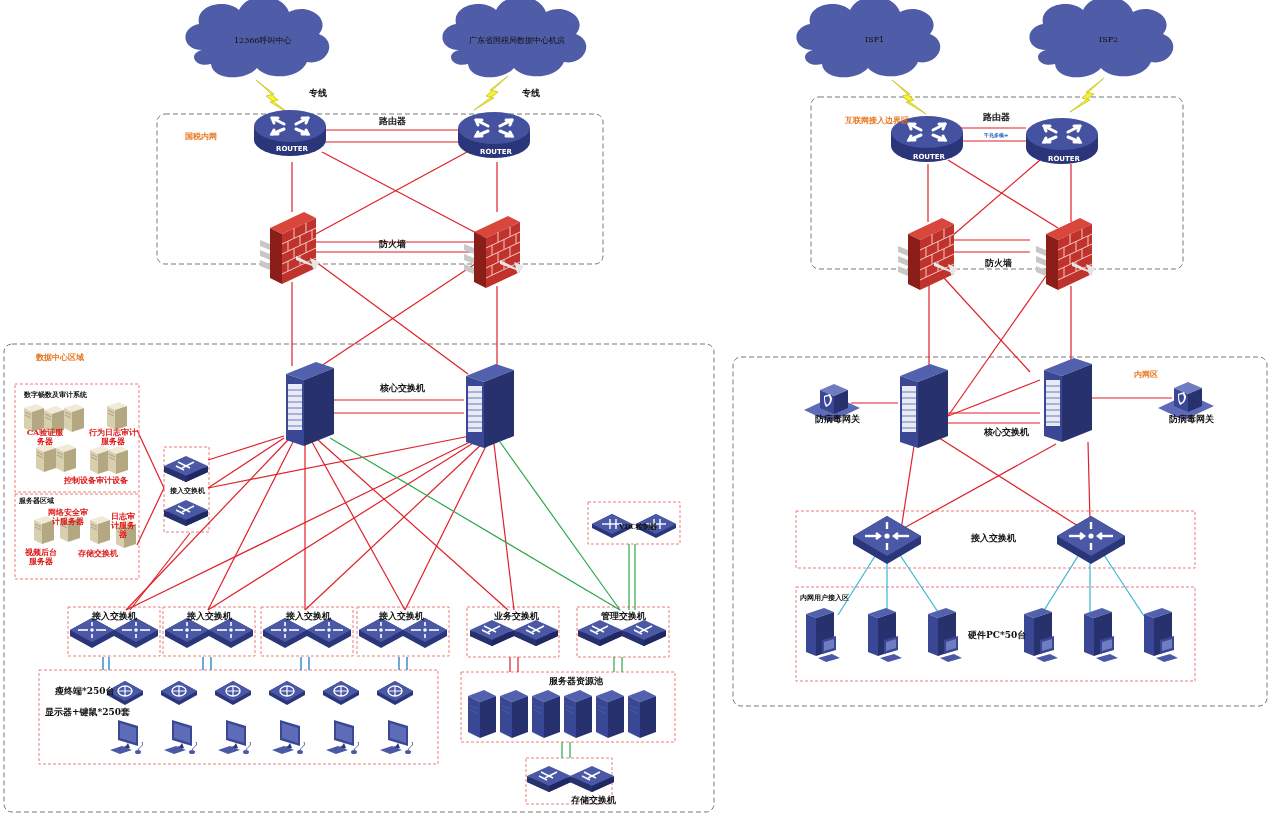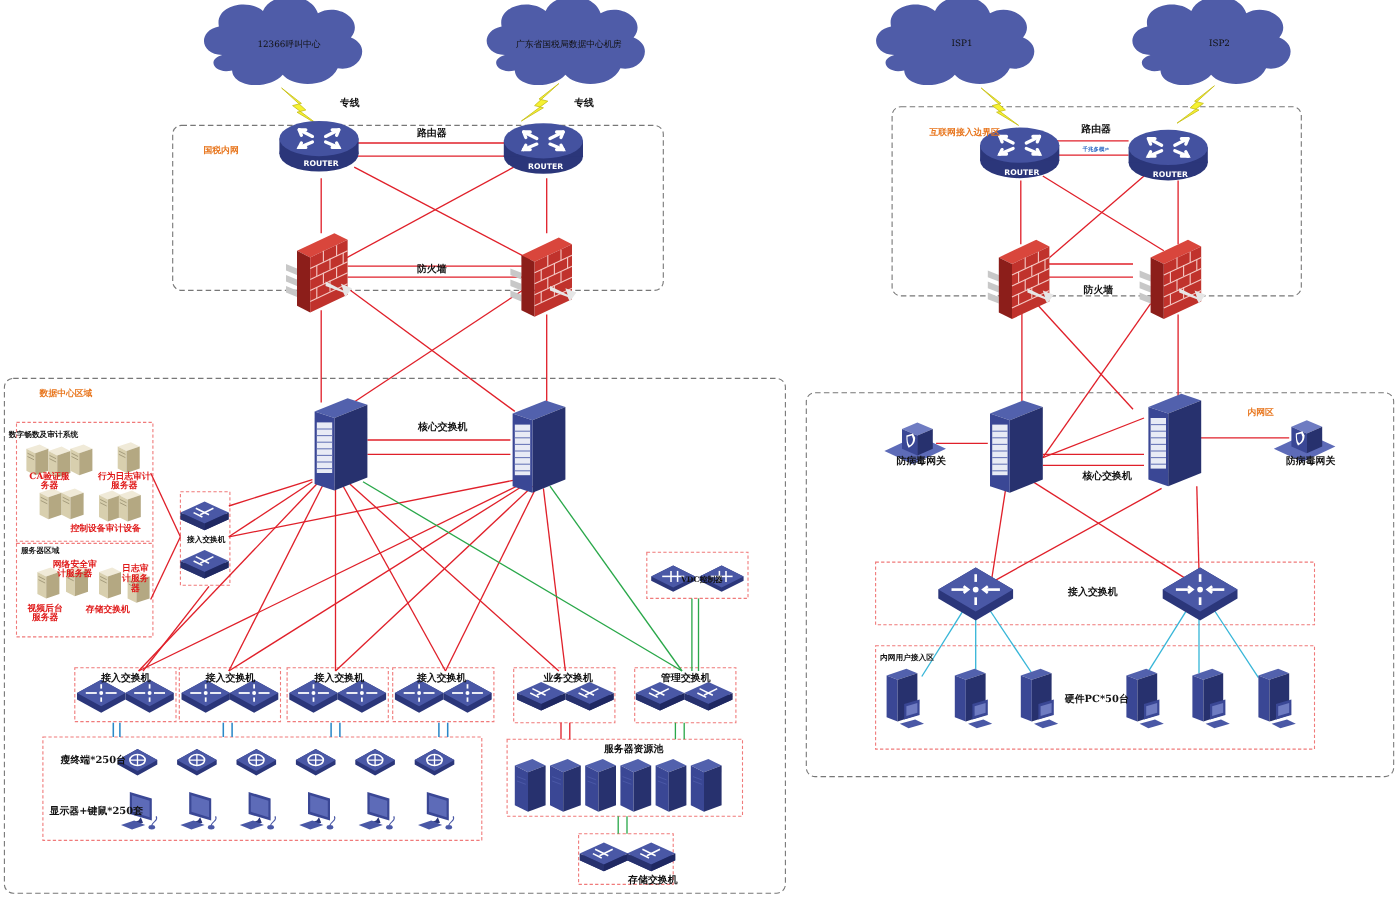--- a/index.html
+++ b/index.html
@@ -430,21 +430,21 @@
 <div class="lbl" style="left:309px;top:87px;">专线</div>
 <div class="lbl" style="left:522px;top:87px;">专线</div>
 <div class="lbl lbl-orange" style="left:185px;top:131px;">国税内网</div>
 <div class="lbl" style="left:379px;top:115px;">路由器</div>
 <div class="lbl" style="left:276px;top:145px;color:#fff;font-size:7px;font-family:'DejaVu Sans',sans-serif;">ROUTER</div>
 <div class="lbl" style="left:480px;top:148px;color:#fff;font-size:7px;font-family:'DejaVu Sans',sans-serif;">ROUTER</div>
 <div class="lbl" style="left:379px;top:238px;">防火墙</div>
 <div class="lbl lbl-orange" style="left:36px;top:352px;">数据中心区域</div>
 <div class="lbl" style="left:380px;top:382px;">核心交换机</div>
 
-<div class="lbl lbl-sm" style="left:8px;top:390px;">数字畅数及审计系统</div>
+<div class="lbl lbl-sm" style="left:24px;top:390px;">数字畅数及审计系统</div>
 <div class="lbl lbl-red" style="left:26px;top:428px;width:38px;">CA验证服务器</div>
 <div class="lbl lbl-red" style="left:86px;top:428px;width:54px;">行为日志审计服务器</div>
 <div class="lbl lbl-red" style="left:40px;top:476px;margin-left:24px;">控制设备</div>
 <div class="lbl lbl-red" style="left:96px;top:476px;">审计设备</div>
 
 <div class="lbl lbl-sm" style="left:19px;top:496px;">服务器区域</div>
 <div class="lbl lbl-red" style="left:48px;top:508px;width:40px;">网络安全审计服务器</div>
 <div class="lbl lbl-red" style="left:108px;top:512px;width:30px;">日志审计服务器</div>
 <div class="lbl lbl-red" style="left:24px;top:548px;width:34px;">视频后台服务器</div>
 <div class="lbl lbl-red" style="left:78px;top:549px;">存储交换机</div>
@@ -453,21 +453,21 @@
 
 <div class="lbl" style="left:92px;top:610px;">接入交换机</div>
 <div class="lbl" style="left:187px;top:610px;">接入交换机</div>
 <div class="lbl" style="left:286px;top:610px;">接入交换机</div>
 <div class="lbl" style="left:379px;top:610px;">接入交换机</div>
 <div class="lbl" style="left:494px;top:610px;">业务交换机</div>
 <div class="lbl" style="left:601px;top:610px;">管理交换机</div>
 <div class="lbl lbl-sm" style="left:619px;top:509px;margin-top:13px;">VDC控制器</div>
 
 <div class="lbl" style="left:55px;top:685px;">瘦终端*250台</div>
-<div class="lbl" style="left:45px;top:731px;">显示器+键鼠*250套</div>
+<div class="lbl" style="left:45px;top:706px;">显示器+键鼠*250套</div>
 <div class="lbl" style="left:549px;top:675px;">服务器资源池</div>
 <div class="lbl" style="left:571px;top:794px;">存储交换机</div>
 
 
 <div class="lbl lbl-cloud" style="left:865px;top:35px;">ISP1</div>
 <div class="lbl lbl-cloud" style="left:1099px;top:35px;">ISP2</div>
 <div class="lbl lbl-orange" style="left:845px;top:115px;">互联网接入边界区</div>
 <div class="lbl" style="left:983px;top:111px;">路由器</div>
 <div class="lbl lbl-blue" style="left:984px;top:132px;">千兆多模⇌</div>
 <div class="lbl" style="left:913px;top:153px;color:#fff;font-size:7px;font-family:'DejaVu Sans',sans-serif;">ROUTER</div>

